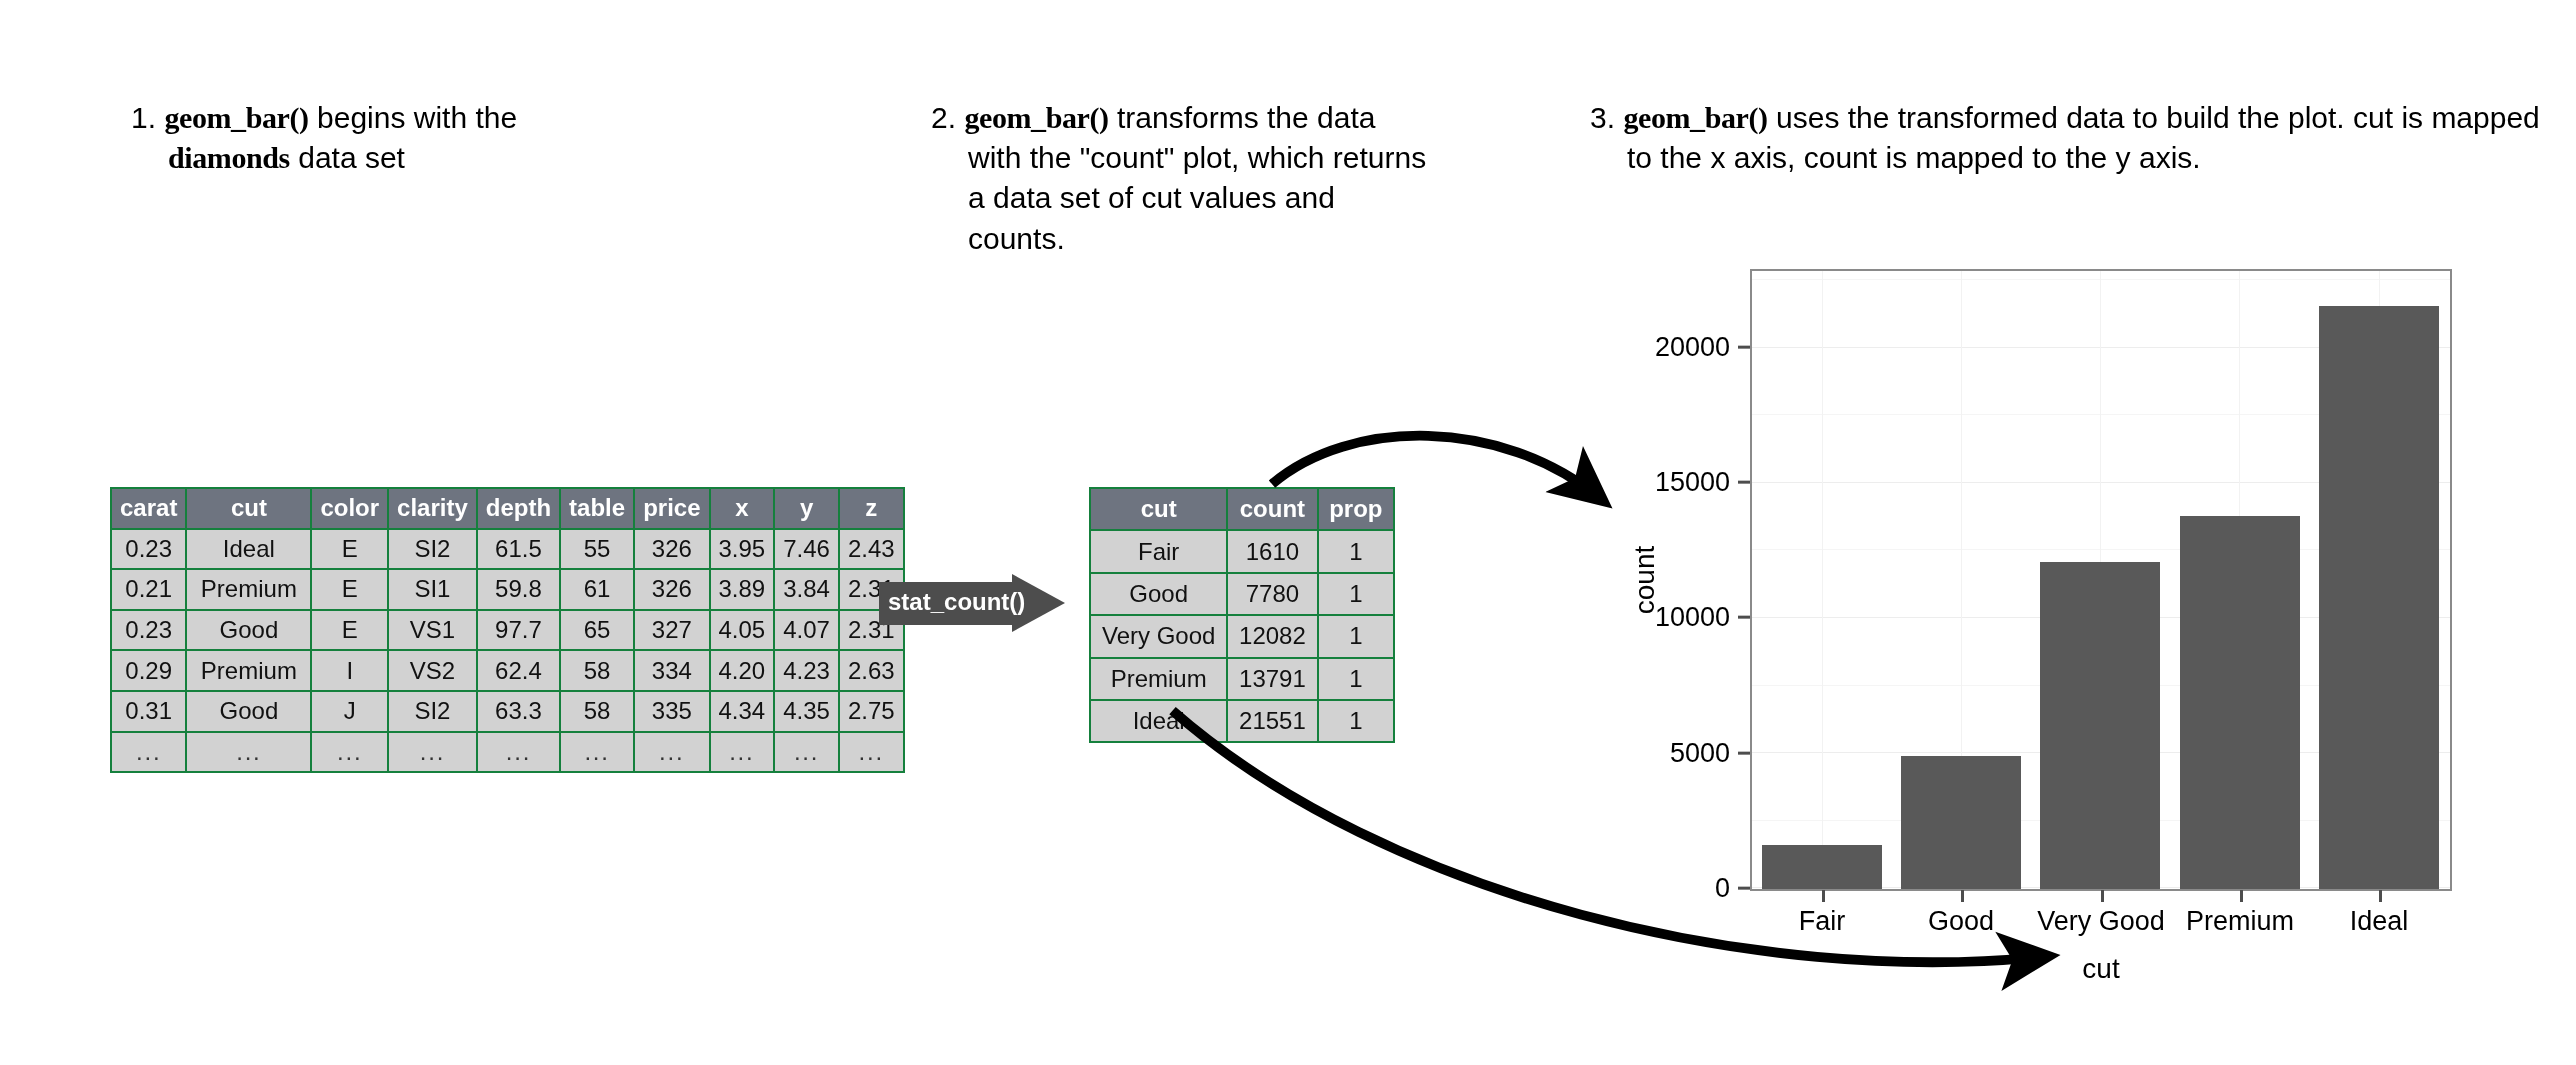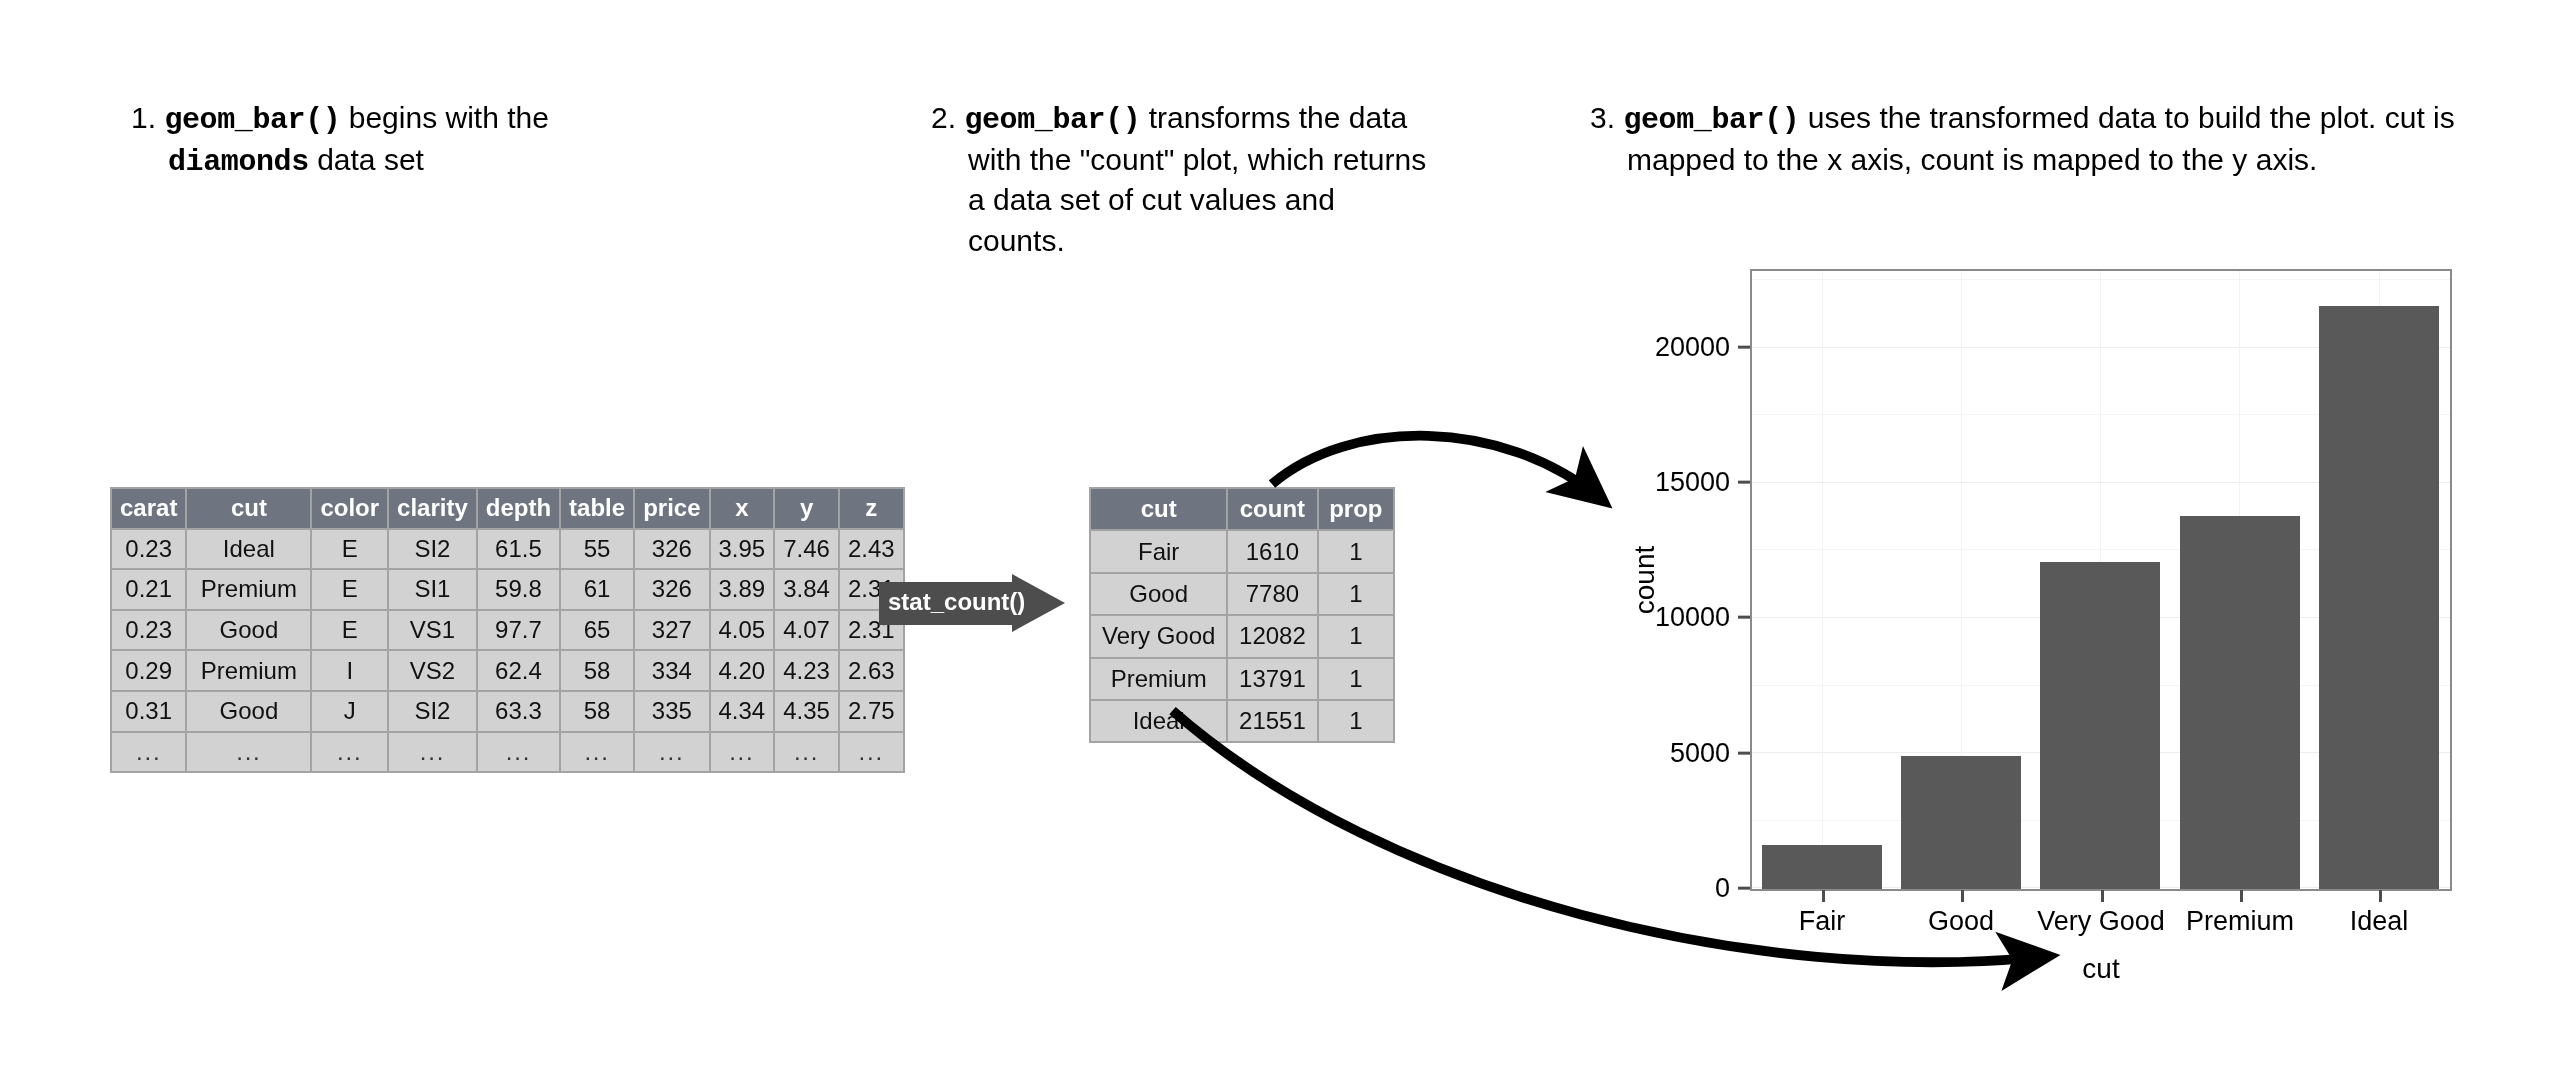--- a/index.html
+++ b/index.html
@@ -7,29 +7,29 @@
     width:2576px;height:1066px;
     background:#ffffff;
     font-family:"Liberation Sans",sans-serif;
     overflow:hidden;
     position:relative;
   }
   .stage{position:absolute;left:0;top:0;width:2576px;height:1066px;}
 
   
   .caption{position:absolute;font-size:30px;line-height:1.34;color:#000;}
-  .caption .mono{font-family:Liberation Mono, monospace;font-weight:700;letter-spacing:-0.4px;}
+  .caption .mono{font-family:Liberation Serif, serif;font-weight:700;letter-spacing:-0.4px;}
   .cap-indent{padding-left:37px;text-indent:-37px;}
 
   #caption-1{left:131px;top:98px;width:462px;}
   #caption-2{left:931px;top:98px;width:462px;}
   #caption-3{left:1590px;top:98px;width:942px;}
 
   
-  .tbl{position:absolute;border-collapse:separate;border-spacing:2.7px;background:#a3a3a3;}
+  .tbl{position:absolute;border-collapse:separate;border-spacing:2.7px;background:#15803d;}
   .tbl th{
     background:#6e7480;color:#ffffff;font-weight:700;font-size:23px;
     padding:6.2px 9px;text-align:center;white-space:nowrap;
   }
   .tbl td{
     background:#d2d2d2;color:#111111;font-weight:400;font-size:25px;
     padding:6.2px 9px;text-align:center;white-space:nowrap;
   }
   .tbl td.dots{color:#333;letter-spacing:1.8px;}
 

